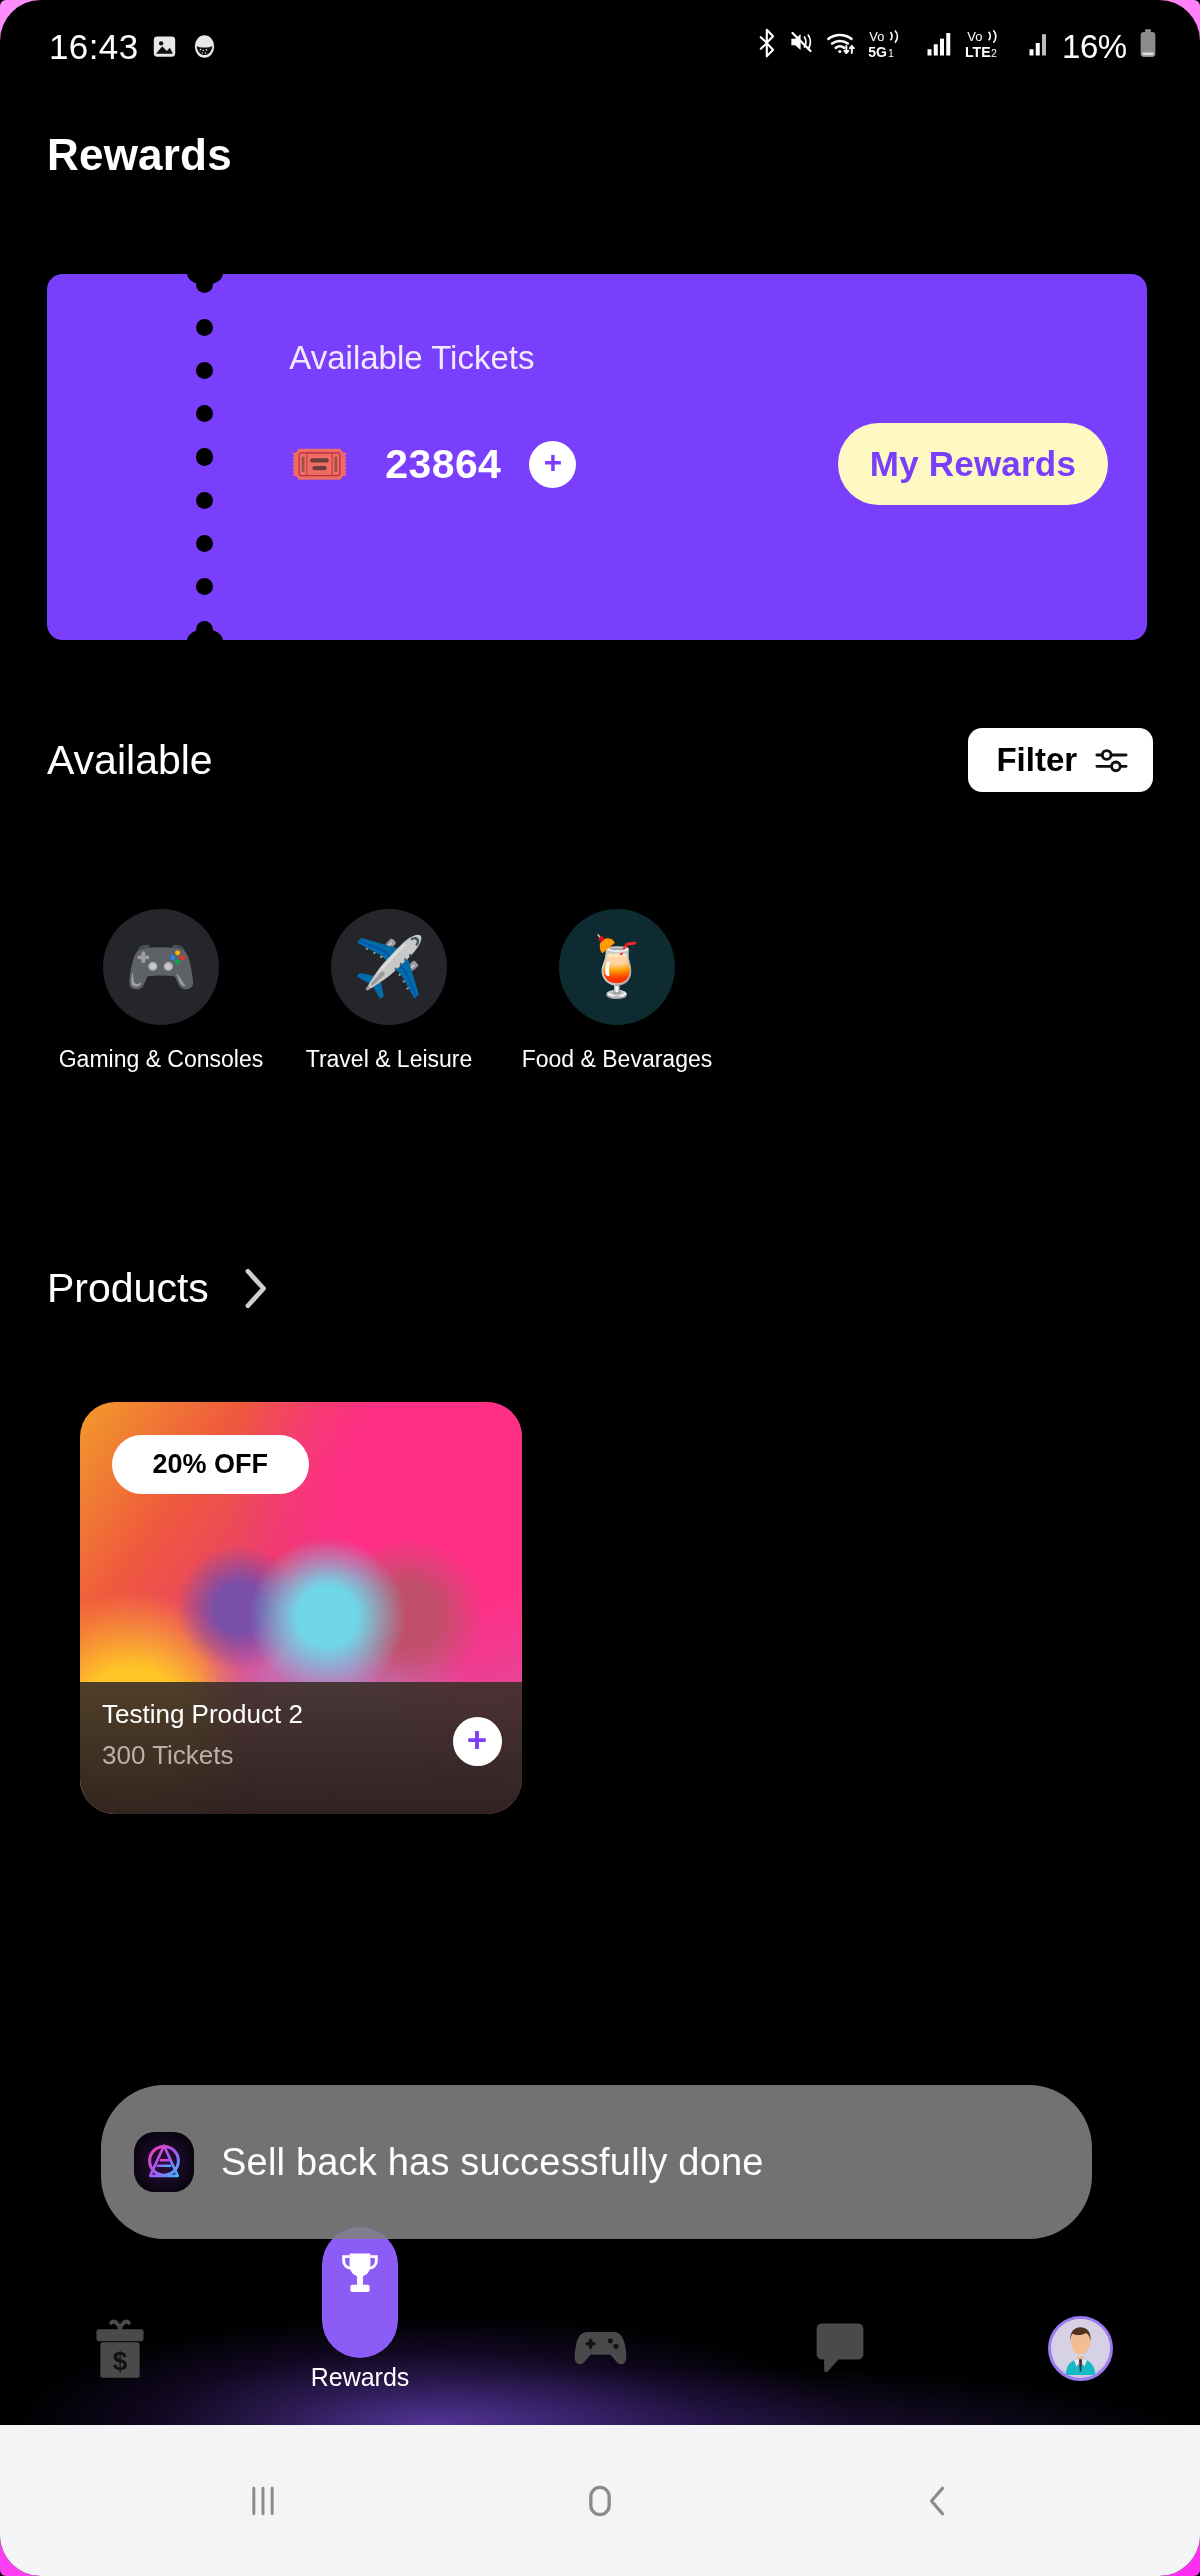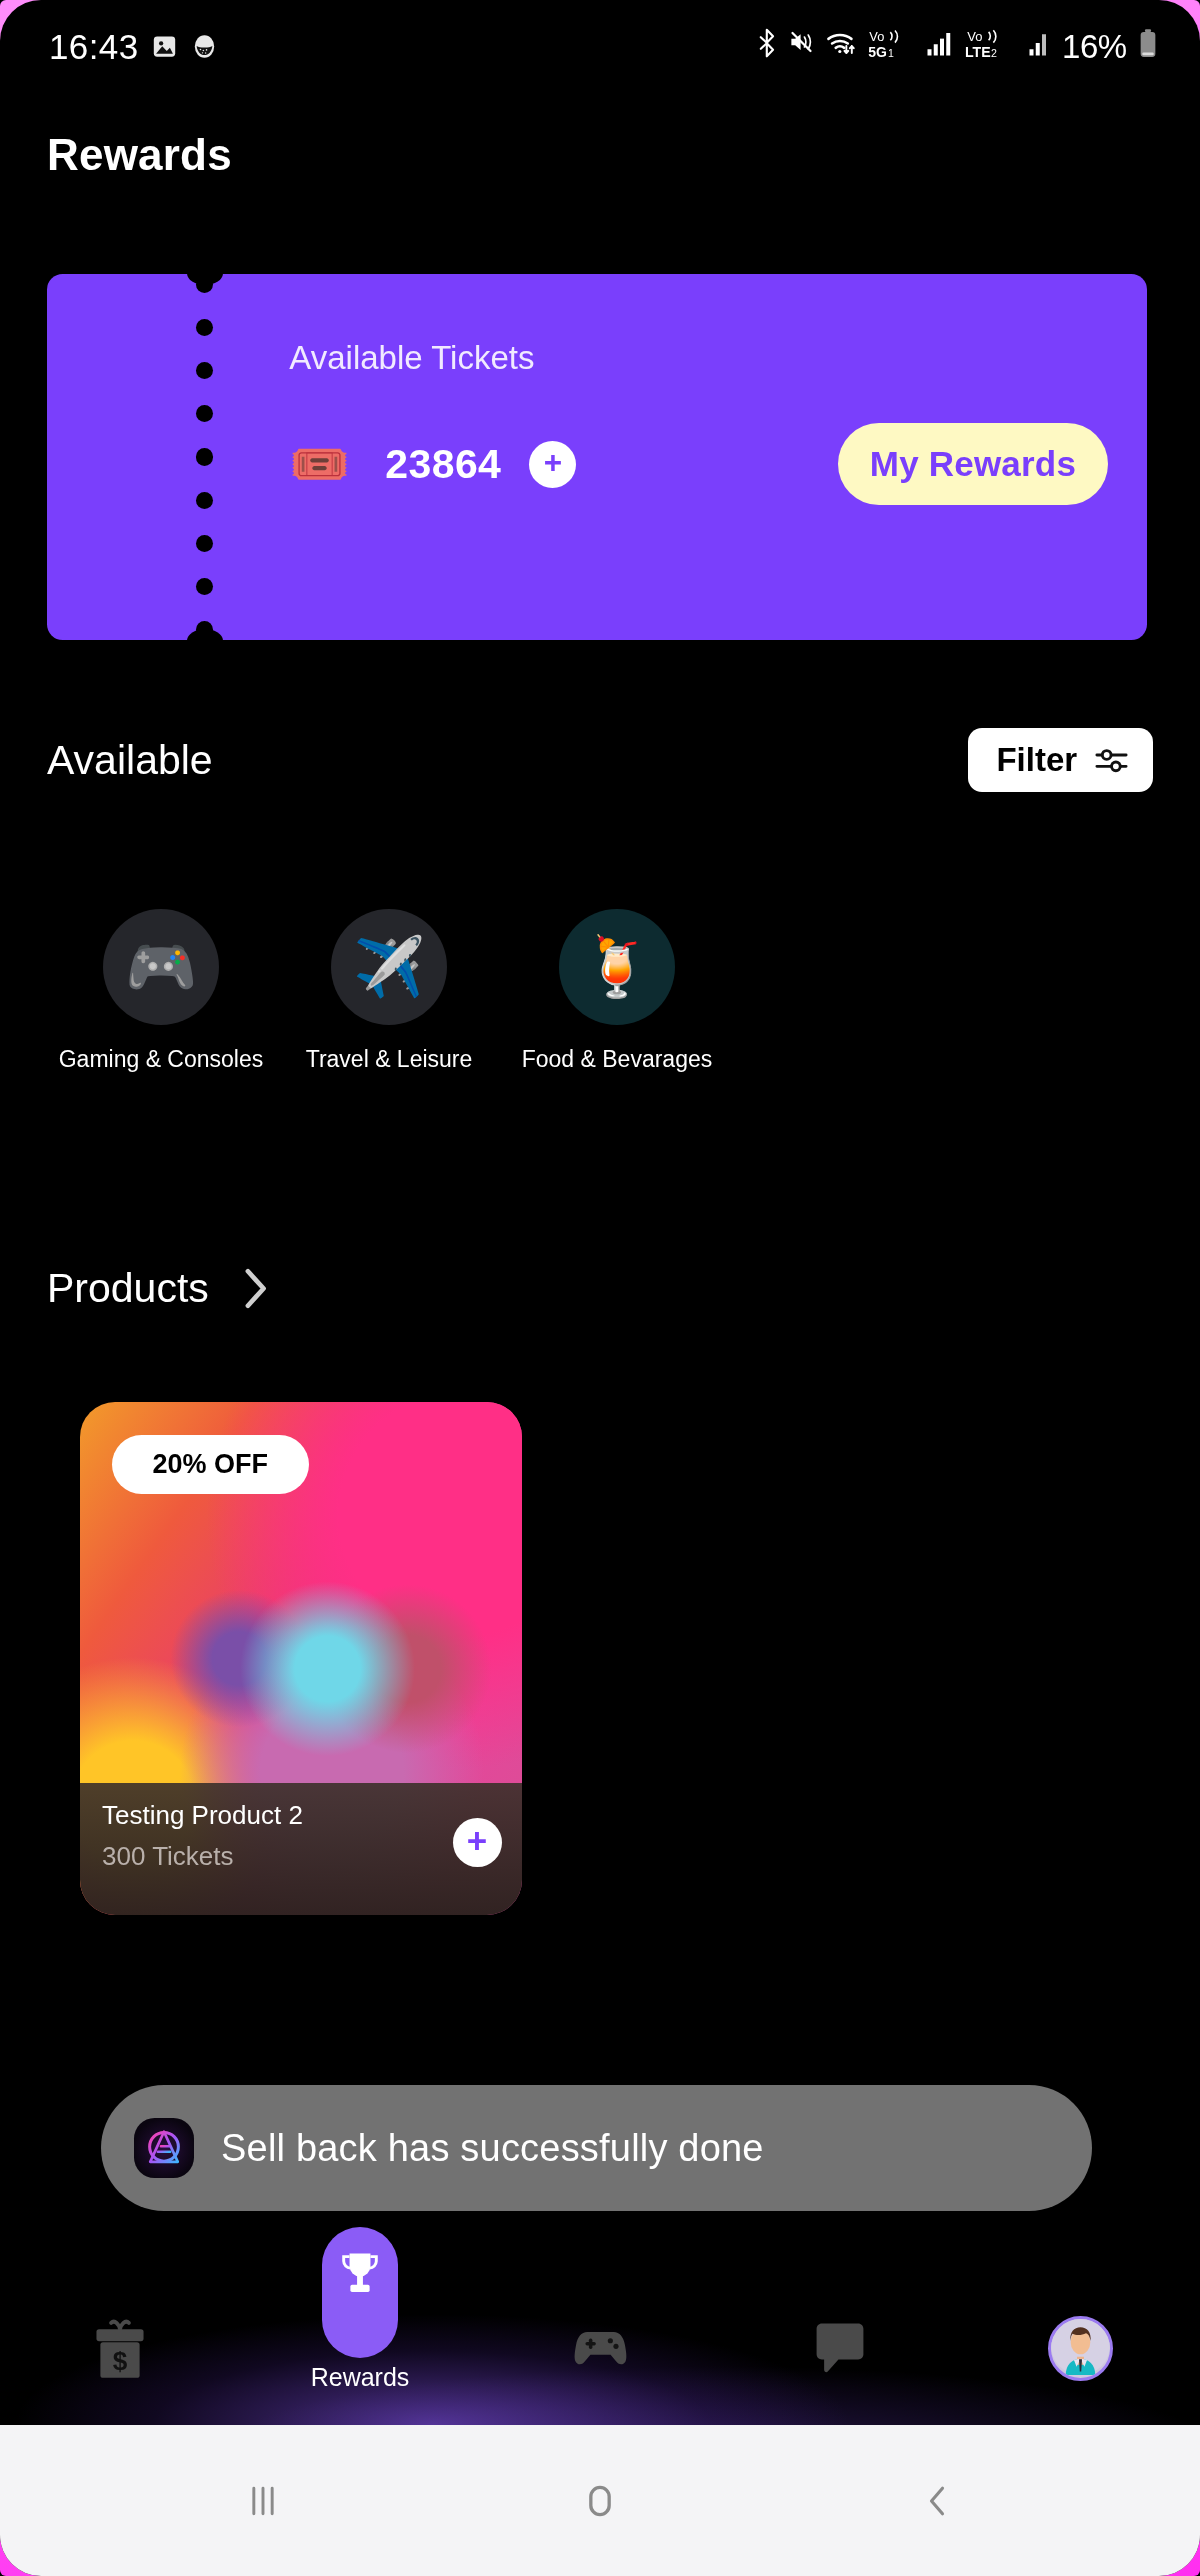--- a/index.html
+++ b/index.html
@@ -149,21 +149,21 @@
   
   #products-header {
     position: absolute; top: 1265px; left: 47px;
     display: flex; align-items: center; gap: 31.5px;
   }
   #products-title { font-size: 41px; color: #fff; font-weight: 400; }
   #products-chevron { display: block; }
 
   #product-card {
     position: absolute; top: 1402px; left: 80px;
-    width: 442px; height: 513px;
+    width: 442px; height: 412px;
     border-radius: 35px;
     overflow: hidden;
     cursor: pointer;
   }
   #product-image {
     position: absolute; inset: 0;
     background:
       radial-gradient(circle at 56% 52%, #6fd7e8 0 9%, rgba(111,215,232,0) 24%),
       radial-gradient(circle at 36% 50%, #7a4fa8 0 7%, rgba(122,79,168,0) 18%),
       radial-gradient(circle at 74% 52%, #c0506a 0 8%, rgba(192,80,106,0) 20%),
@@ -206,21 +206,21 @@
     position: absolute; left: 0; right: 0; bottom: 151px; height: 236px;
     background:
       radial-gradient(ellipse 535px 142px at 36% 100%, rgba(140,88,255,0.55) 0%, rgba(90,45,180,0.18) 52%, rgba(0,0,0,0) 78%),
       radial-gradient(ellipse 708px 118px at 60% 110%, rgba(104,60,200,0.35) 0%, rgba(0,0,0,0) 70%);
     pointer-events: none;
   }
 
   
   #toast {
     position: absolute; top: 2085px; left: 101px;
-    width: 991px; height: 126px;
+    width: 991px; height: 154px;
     background: rgba(130,130,130,0.88);
     border-radius: 63px;
     display: flex; align-items: center;
     padding-left: 33px;
   }
   #toast-logo {
     width: 60px; height: 60px;
     border-radius: 20.5px;
     background: radial-gradient(circle at 50% 52%, #2a1040 0%, #0a0510 72%);
     display: flex; align-items: center; justify-content: center;

